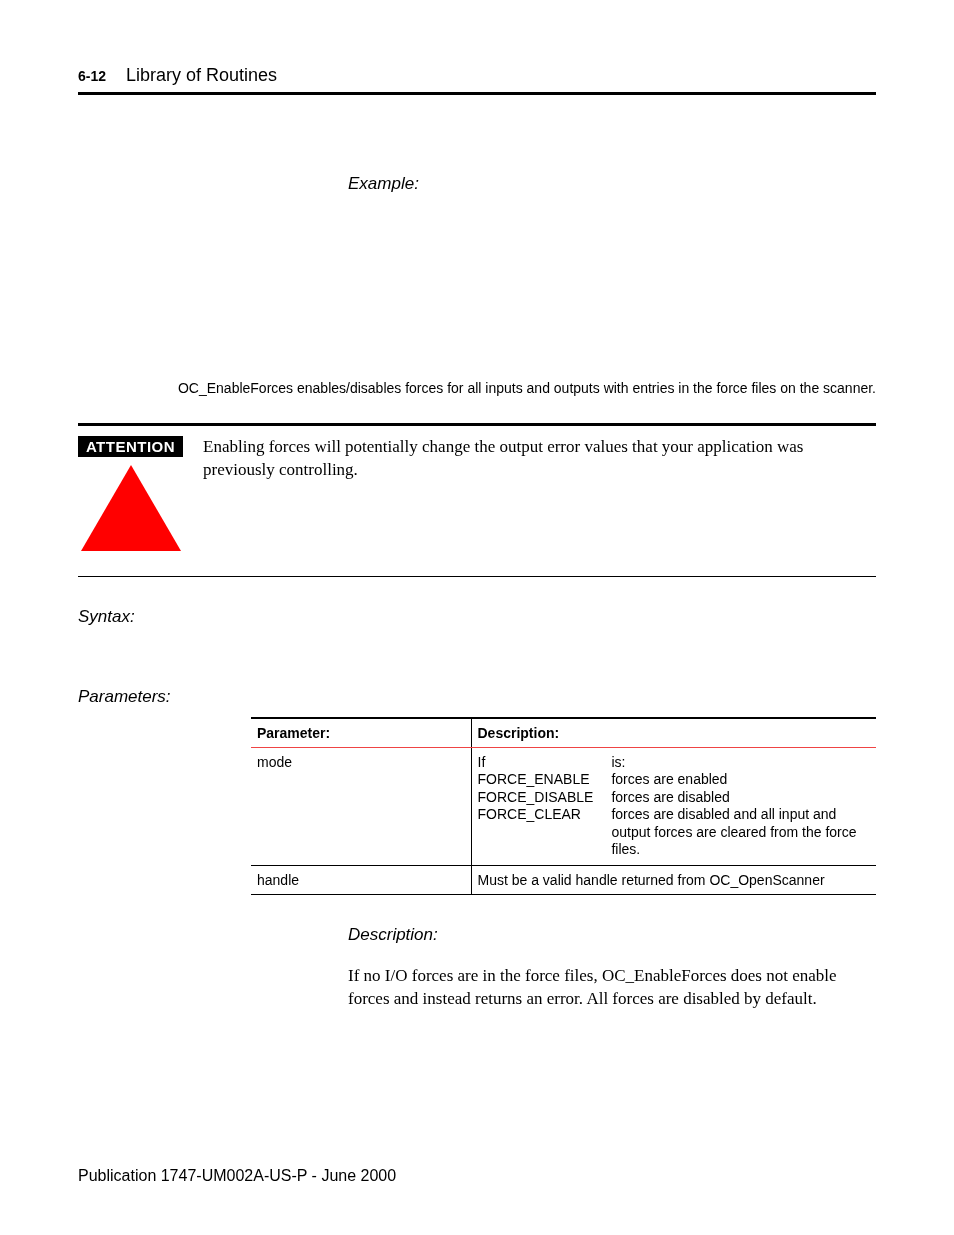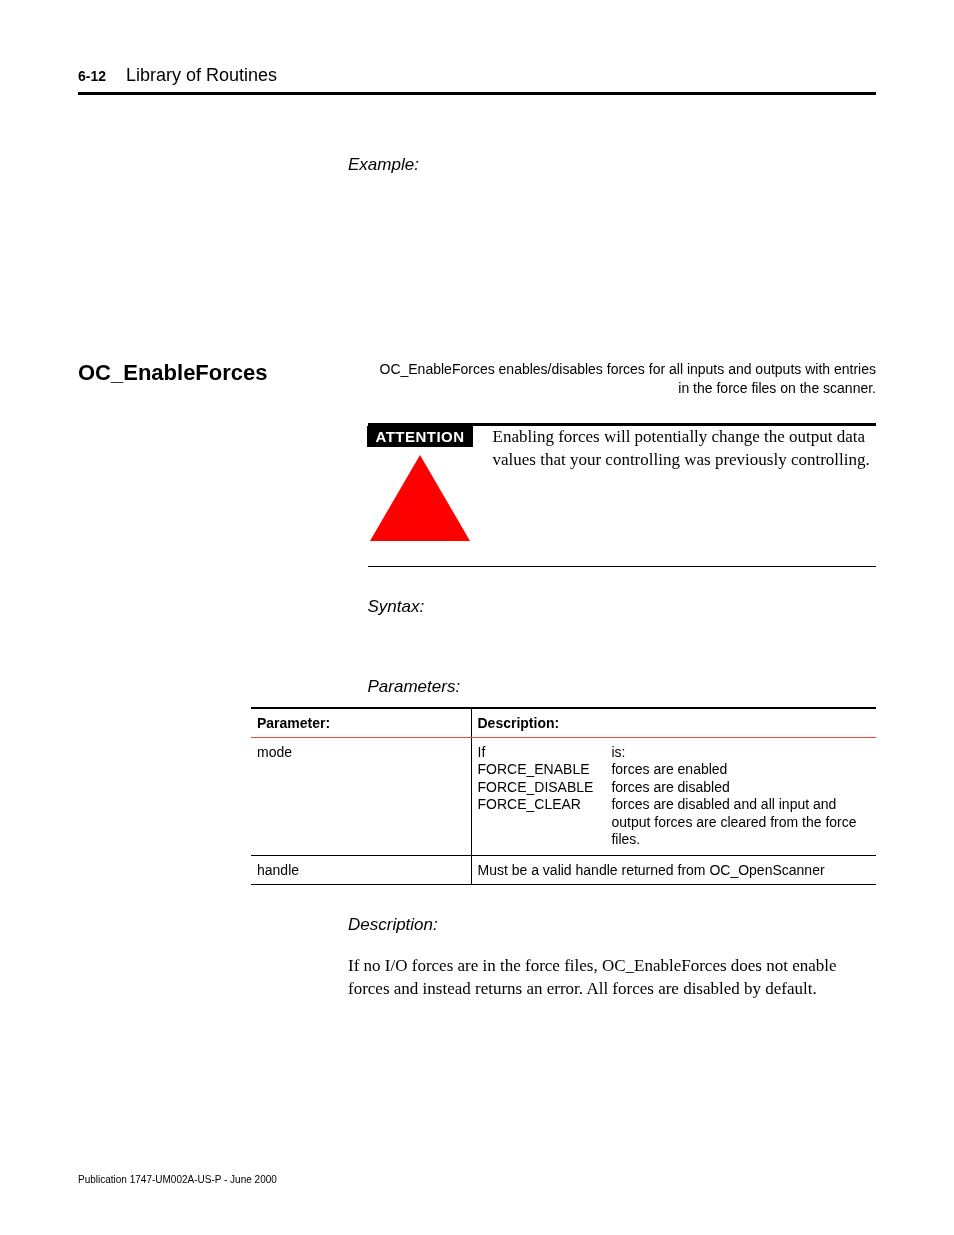--- a/index.html
+++ b/index.html
@@ -22,42 +22,42 @@
   }
   .page-num { font-size: 14px; font-weight: bold; }
   .header-title { font-size: 18px; }
   .content-col {
     margin-left: 270px;
     margin-right: 0;
   }
   .example-label {
     font-style: italic;
     font-size: 17px;
-    margin-top: 60px;
+    margin-top: 79px;
   }
   .section-row {
     margin-top: 185px;
     display: flex;
     gap: 100px;
   }
   .section-title {
     font-size: 22px;
     font-weight: bold;
     white-space: nowrap;
   }
   .section-body {
     font-size: 14px;
     line-height: 1.35;
     font-family: Liberation Sans, sans-serif;
     text-align: right;
   }
   .attention-block {
     margin-top: 25px;
     border-top: 3px solid #000;
-    padding-top: 0;
+    padding-top: 10px;
     display: flex;
     gap: 20px;
     border-bottom: 1px solid #000;
     padding-bottom: 25px;
   }
   .attention-left {
     display: flex;
     flex-direction: column;
     align-items: center;
     gap: 8px;
@@ -134,46 +134,45 @@
   .desc-body {
     font-size: 17px;
     line-height: 1.35;
     margin-top: 20px;
     font-family: Georgia, "Times New Roman", serif;
   }
   .footer {
     position: absolute;
     left: 78px;
     bottom: 50px;
-    font-size: 10px;
+    font-size: 16px;
   }
 </style>
 </head>
 <body>
 
 <div class="header">
   <span class="page-num">6-12</span>
   <span class="header-title">Library of Routines</span>
 </div>
 
 <div class="content-col">
   <div class="example-label">Example:</div>
 </div>
 
 <div class="section-row">
-  <div class="section-title">OC_EnableForces</div>
   <div style="flex:1">
     <div class="section-body">OC_EnableForces enables/disables forces for all inputs and outputs with entries in the force files on the scanner.</div>
 
     <div class="attention-block">
       <div class="attention-left">
         <div class="attention-label">ATTENTION</div>
         <div class="triangle"></div>
       </div>
-      <div class="attention-text">Enabling forces will potentially change the output data values that your controlling was previously controlling.</div>
+      <div class="attention-text">Enabling forces will potentially change the output error values that your application was previously controlling.</div>
     </div>
 
     <div class="sub-label">Syntax:</div>
 
     <div class="sub-label params">Parameters:</div>
   </div>
 </div>
 
 <table class="params-table">
   <thead>

